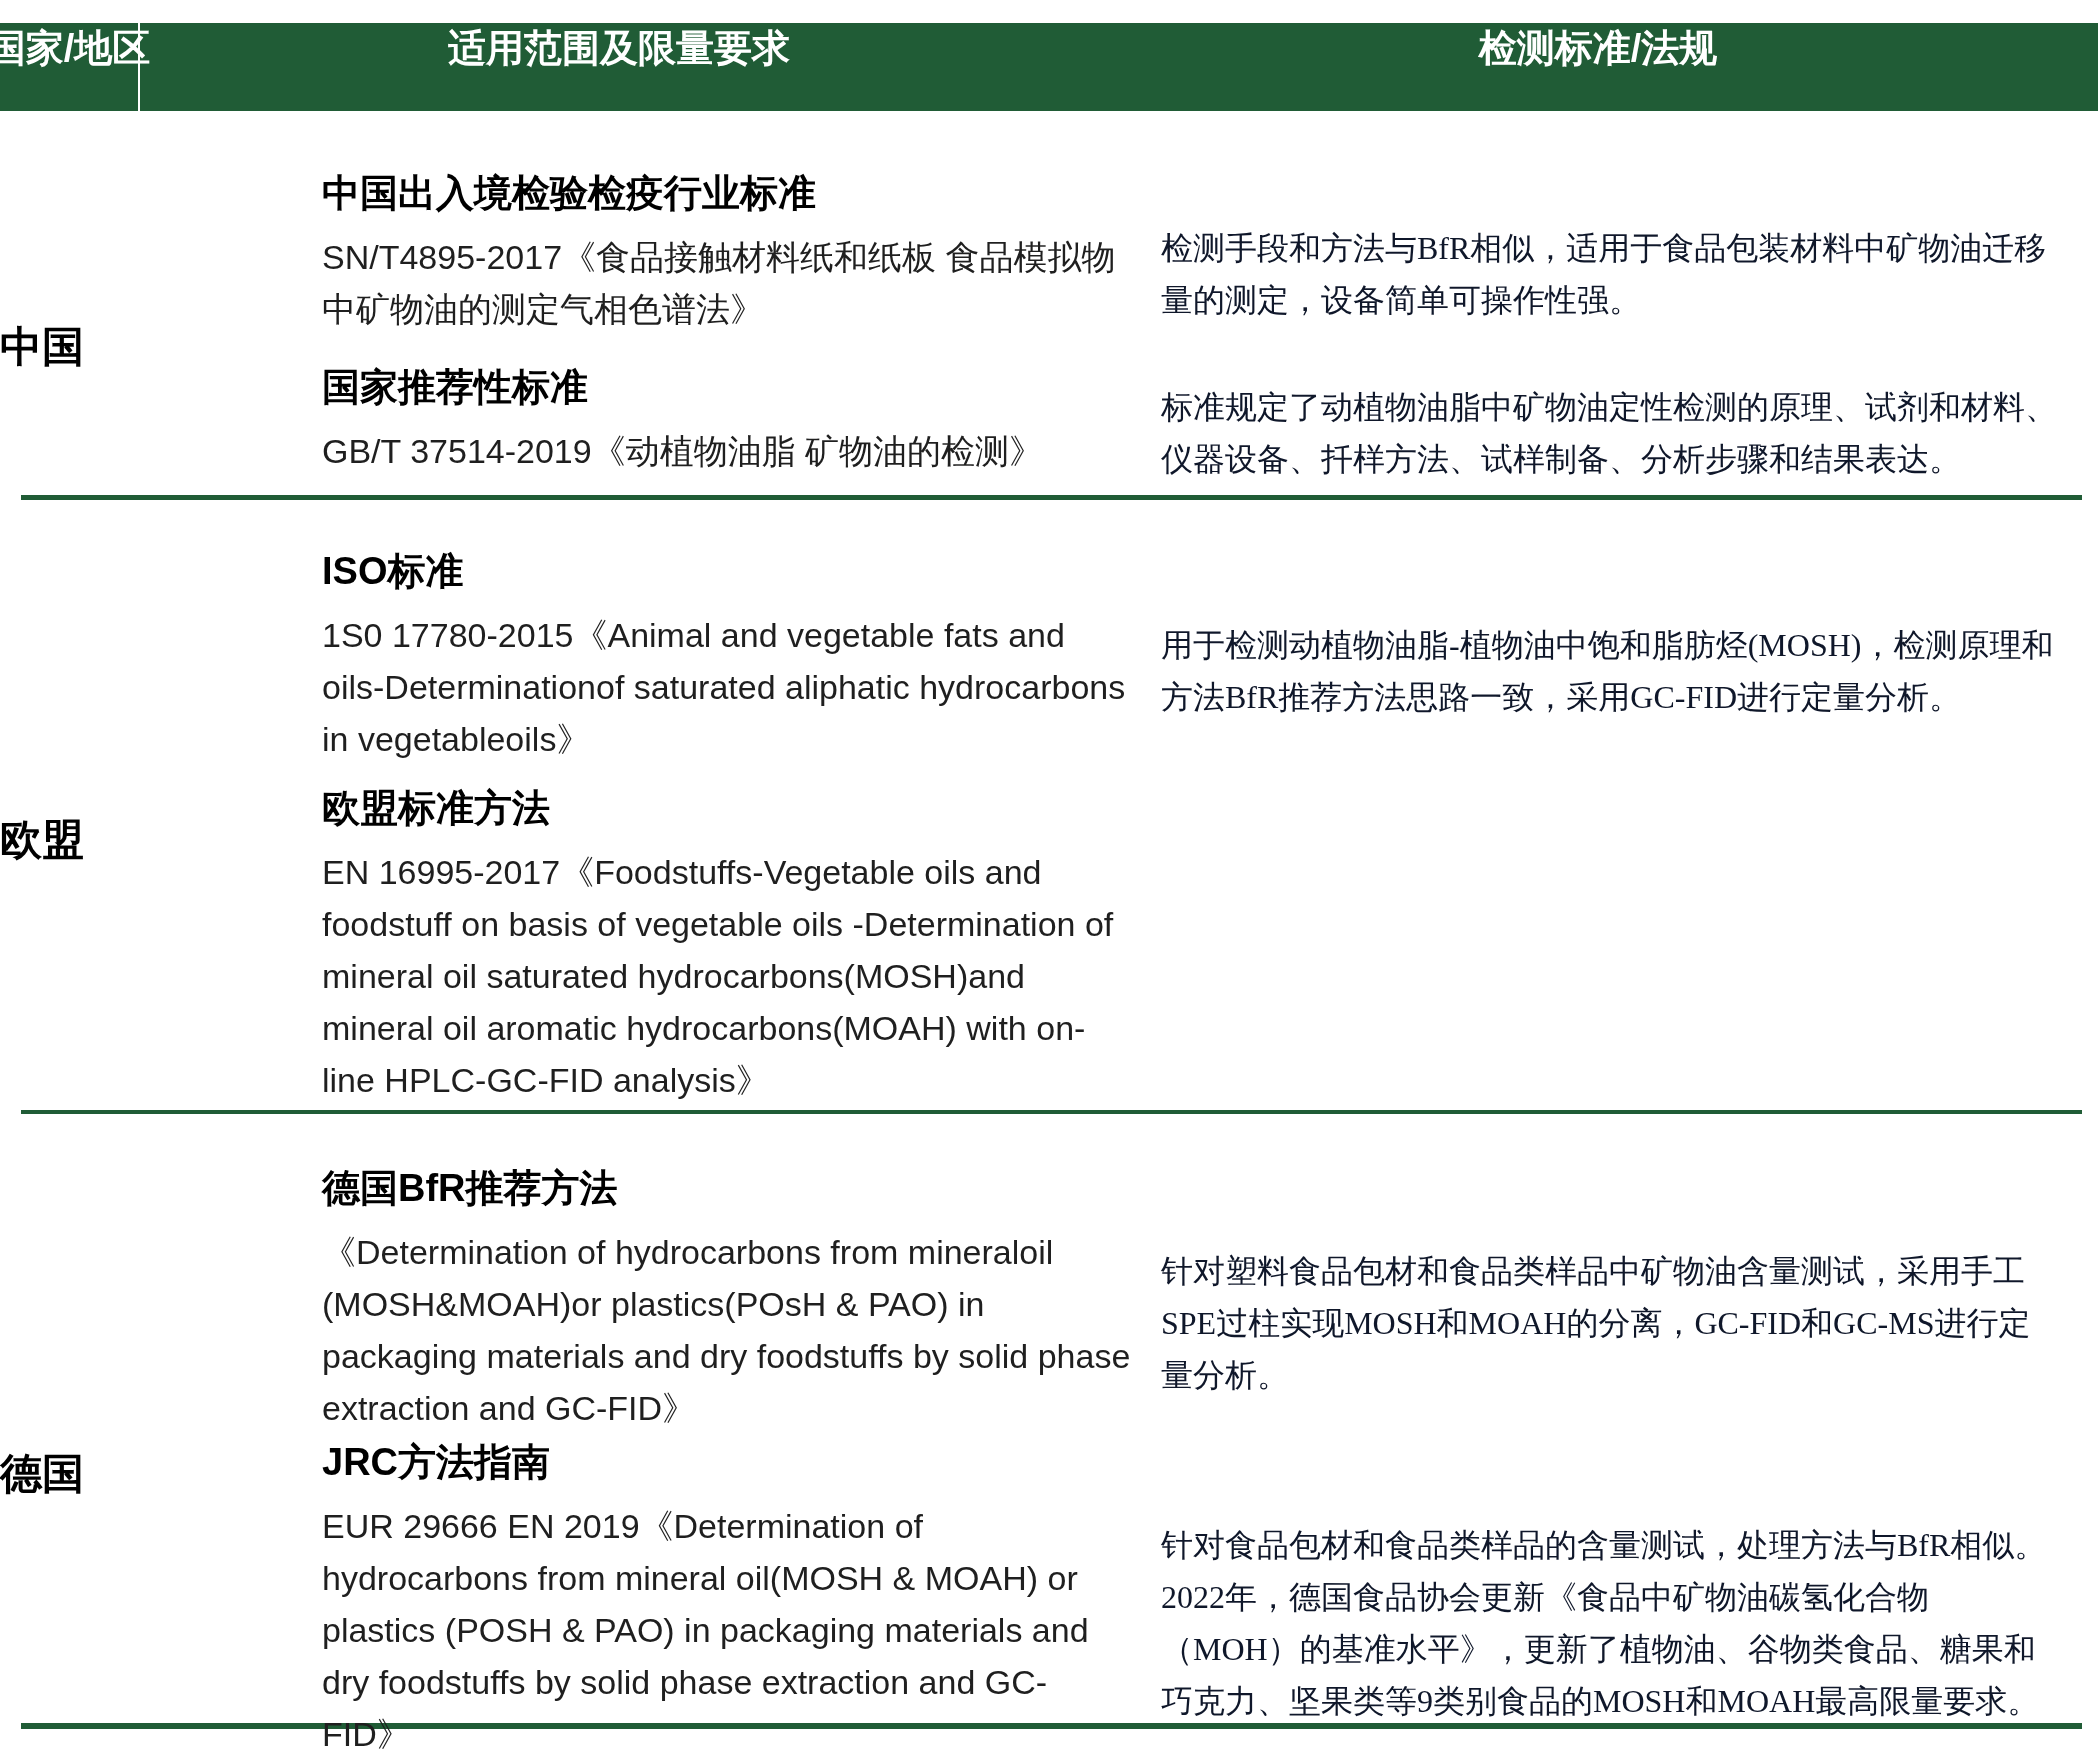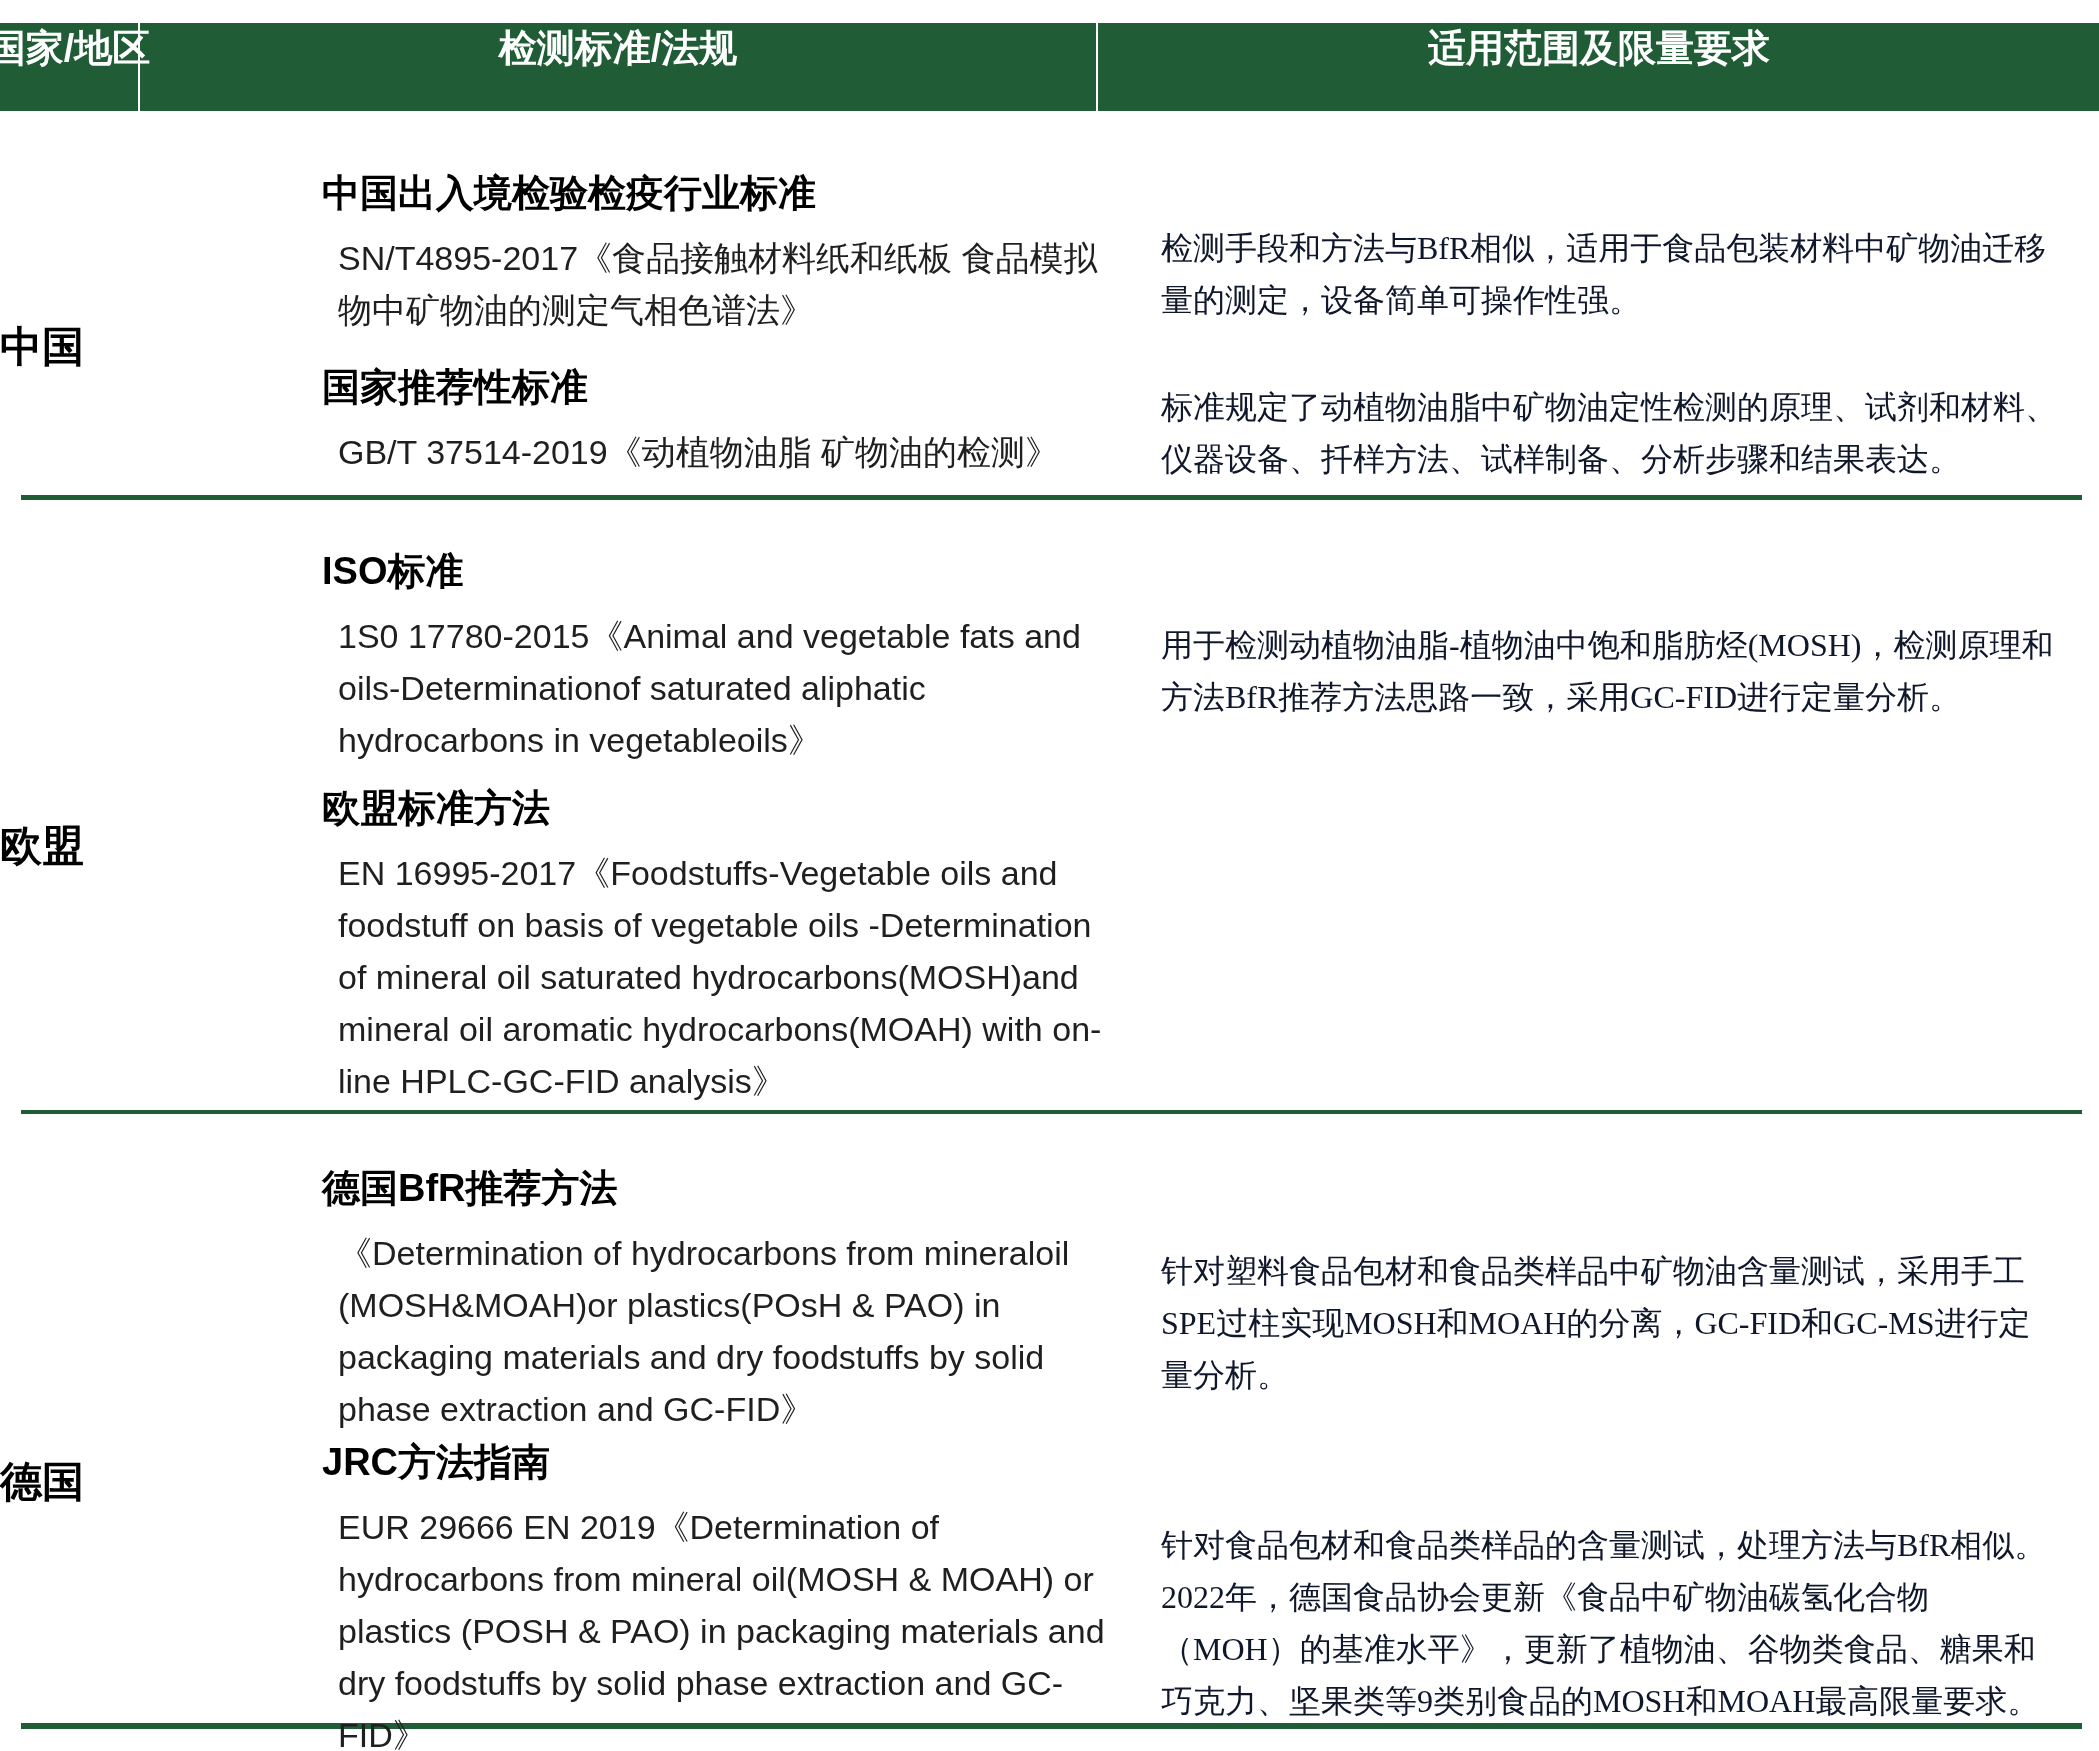--- a/index.html
+++ b/index.html
@@ -59,21 +59,21 @@
 
   .std { padding-right: 11.4px; }
   .std-title {
     margin: 0 0 15px 0;
     font-size: 38px;
     line-height: 45px;
     font-weight: 700;
     color: #000000;
   }
   .std-body {
-    margin: 16px;
+    margin: 0;
     font-size: 34px;
     line-height: 52px;
     color: #1f1f1f;
   }
 
   .scope { padding-right: 3.8px; }
   .scope-p {
     margin: 16px;
     font-size: 32px;
     line-height: 52px;
@@ -97,25 +97,25 @@
 </style>
 </head>
 <body>
 
 <div class="page">
 
   <header class="thead">
     <div class="th th-divider">
       <span>国家/地区</span>
     </div>
+    <div class="th">
+      <span>适用范围及限量要求</span>
+    </div>
     <div class="th th-divider">
       <span>检测标准/法规</span>
-    </div>
-    <div class="th">
-      <span>适用范围及限量要求</span>
     </div>
   </header>
 
   <section class="trow row-cn">
     <div class="region">中国</div>
 
     <div class="std area-s1">
       <h3 class="std-title">中国出入境检验检疫行业标准</h3>
       <p class="std-body">SN/T4895-2017《食品接触材料纸和纸板 食品模拟物中矿物油的测定气相色谱法》</p>
     </div>

